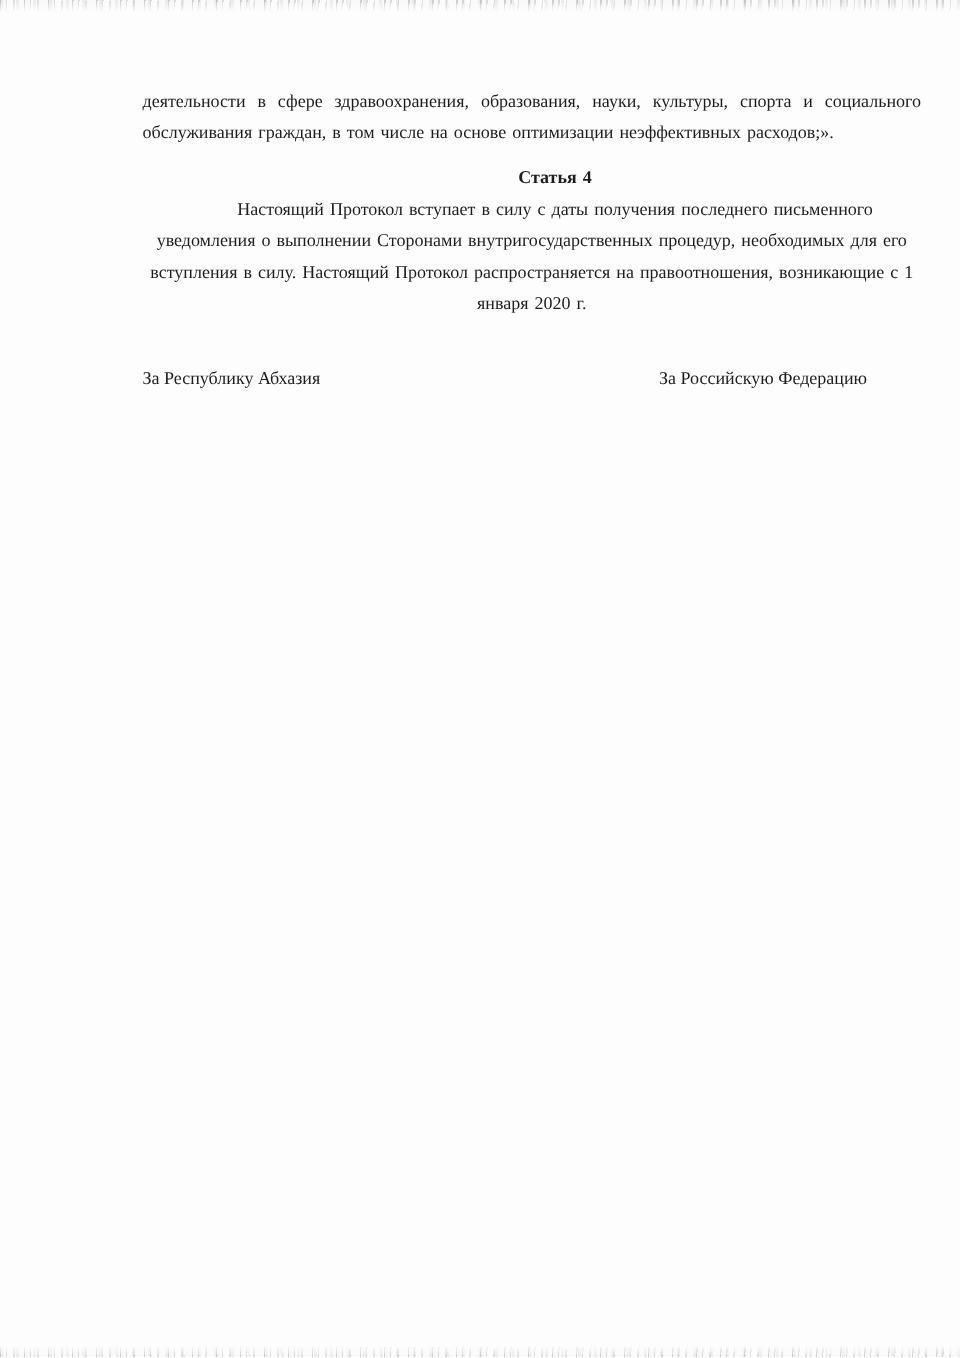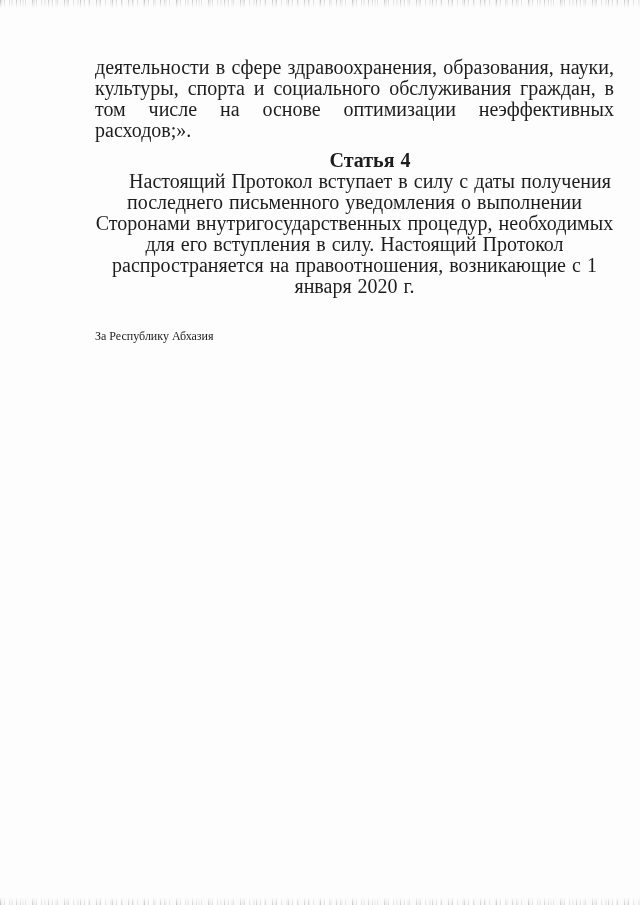--- a/index.html
+++ b/index.html
@@ -48,21 +48,21 @@
     mask-image: linear-gradient(0deg, #000 15%, transparent 100%);
   }
   .content {
     position: absolute;
     left: 95px;
     top: 57px;
     width: 519px;
   }
   .para {
     margin: 0;
-    font-size: 20px;
+    font-size: 12px;
     line-height: 21px;
     text-align: justify;
     word-spacing: 1px;
   }
   .para.indent {
     text-indent: 31px;
     text-align: center;
   }
   .article-heading {
     margin-top: 9px;
@@ -97,19 +97,20 @@
 
     <p class="para">деятельности в сфере здравоохранения, образования, науки, культуры, спорта и социального обслуживания граждан, в том числе на основе оптимизации неэффективных расходов;».</p>
 
     <p class="para indent article-heading">Статья 4</p>
 
     <p class="para indent article-body">Настоящий Протокол вступает в силу с даты получения последнего письменного уведомления о выполнении Сторонами внутригосударственных процедур, необходимых для его вступления в силу. Настоящий Протокол распространяется на правоотношения, возникающие с 1 января 2020 г.</p>
 
 
     <div class="signatures">
       <span class="sig-left">За Республику Абхазия</span>
+      <span class="sig-right">За Российскую Федерацию</span>
     </div>
 
   </div>
 
   <div class="scan-edge scan-edge-bottom"></div>
 
 </div>
 
 </body></html>

